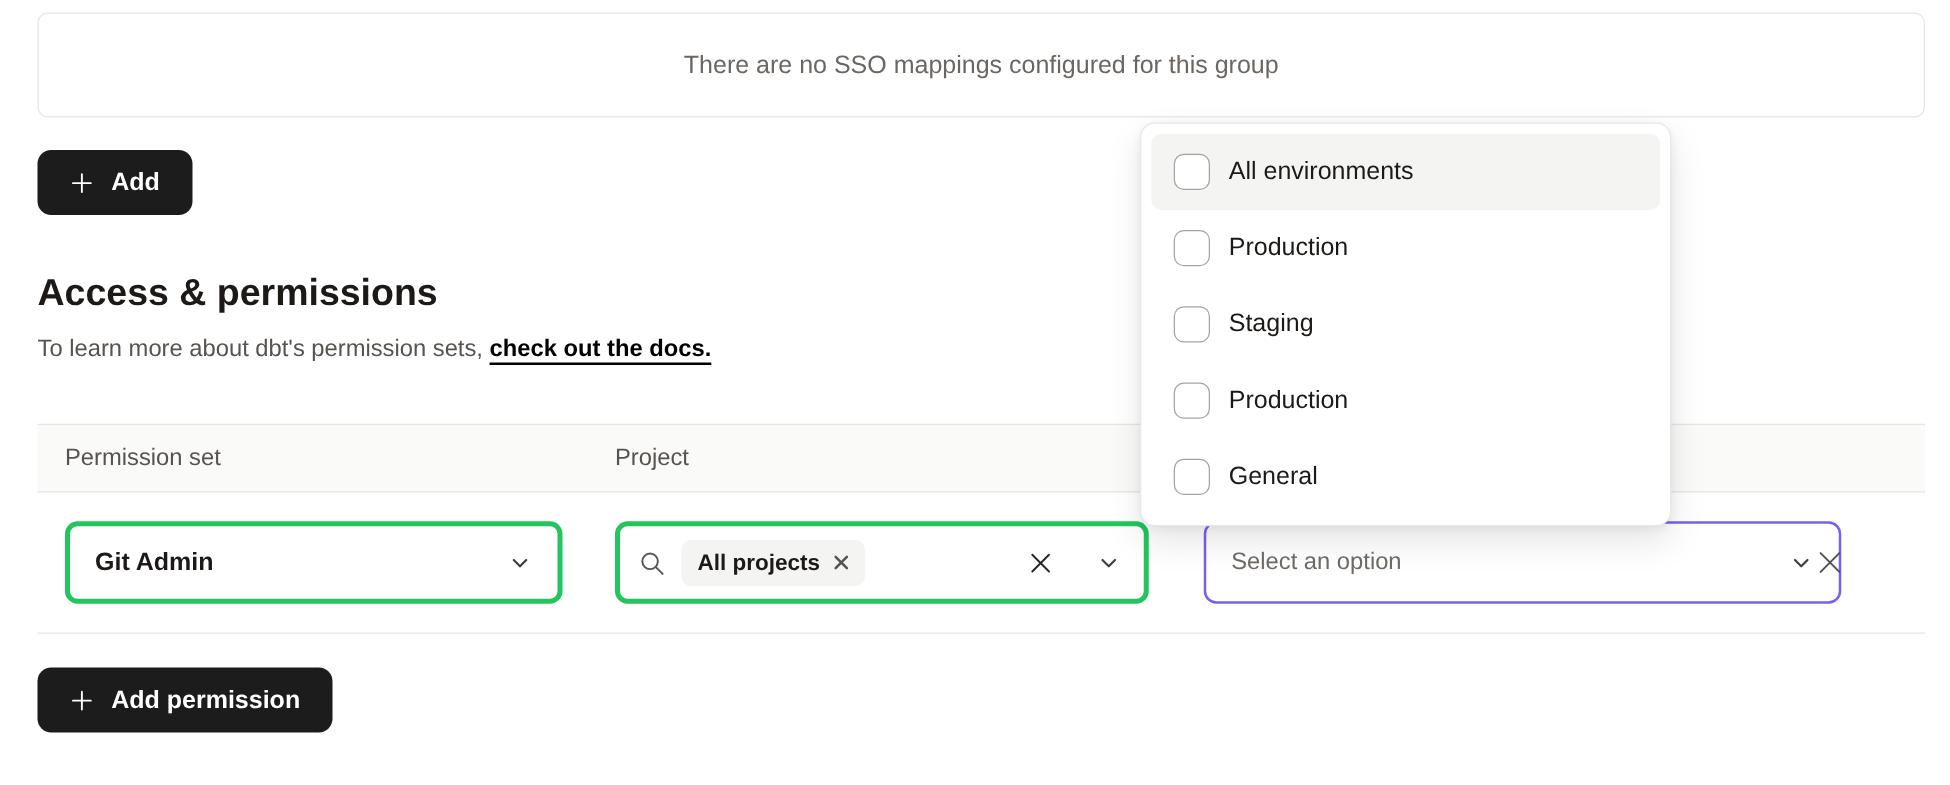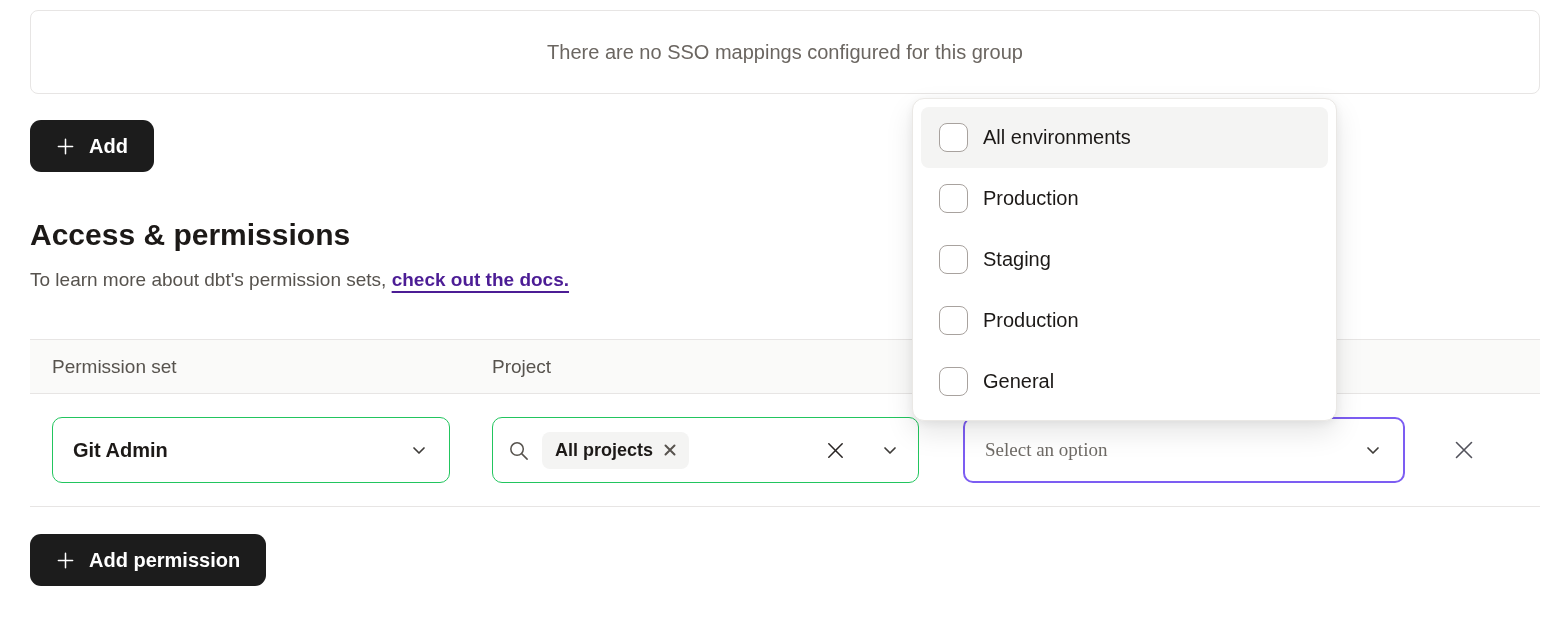--- a/index.html
+++ b/index.html
@@ -16,39 +16,39 @@
   .btn-dark { display:inline-flex; align-items:center; gap:14px; background:#1c1c1c; color:#fff;
     border:none; border-radius:11px; height:52px; padding:0 26px; font-size:20px; font-weight:700;
     font-family:inherit; cursor:pointer; }
   .btn-add { margin-top:26px;justify-content:space-between; }
   .btn-add-permission { margin-top:27px; }
   .plus-icon { width:19px; height:19px; display:block; }
 
   
   h1.section-title { margin-top:46px; font-size:30px; line-height:34px; font-weight:700; color:#1c1917; }
   p.section-desc { margin-top:14px; font-size:19px; line-height:27px; color:#57534e; }
-  .docs-link { color:#4c1d95; font-weight:700; text-decoration:underline; text-underline-offset:5px;
+  .docs-link { color:#000000; font-weight:700; text-decoration:underline; text-underline-offset:5px;
     text-decoration-thickness:1.5px; cursor:pointer; }
 
   
   .perm-table { margin-top:46px; }
   .thead, .trow { display:grid; grid-template-columns:462px 471px 430px 1fr; }
   .thead { height:55px; align-items:center; background:#fafaf9;
     border-top:1px solid #e7e5e4; border-bottom:1px solid #e7e5e4;
     color:#57534e; font-size:19px; font-weight:500; }
   .thead .th-first { padding-left:22px; }
   .trow { height:113px; align-items:center; border-bottom:1px solid #e7e5e4; }
 
   
-  .select { height:66px; background:#fff; border:1px solid #22c55e; border-radius:10px;
+  .select { height:66px; background:#fff; border:4px solid #22c55e; border-radius:10px;
     display:flex; align-items:center; cursor:pointer; }
   .select-permission { margin-left:22px; width:398px; padding:0 20px; }
   .select-permission .value { font-size:20px; font-weight:600; color:#1c1917; }
   .select-project { width:427px; padding:0 18px 0 14px; gap:12px; }
-  .select-environment { width:442px; border:2px solid #7c5df2; padding:13px 20px;font-family:Liberation Serif, serif; }
+  .select-environment { width:510px; border:2px solid #7c5df2; padding:13px 20px; }
   .select-environment .placeholder { font-size:19px; color:#6f6b66; }
   .chev { width:20px; height:20px; margin-left:auto; flex:none; display:block; }
 
   
   .tag { display:inline-flex; align-items:center; gap:11px; background:#f4f4f3; border-radius:8px;
     height:37px; padding:0 13px; font-size:18px; font-weight:600; color:#1c1917; }
   .tag-x { width:12px; height:12px; display:block; cursor:pointer; }
   .search-icon { width:23px; height:23px; flex:none; display:block; }
   .clear-x { width:21px; height:21px; flex:none; margin-left:auto; display:block; cursor:pointer; }
   .select-project .chev { margin-left:22px; }

